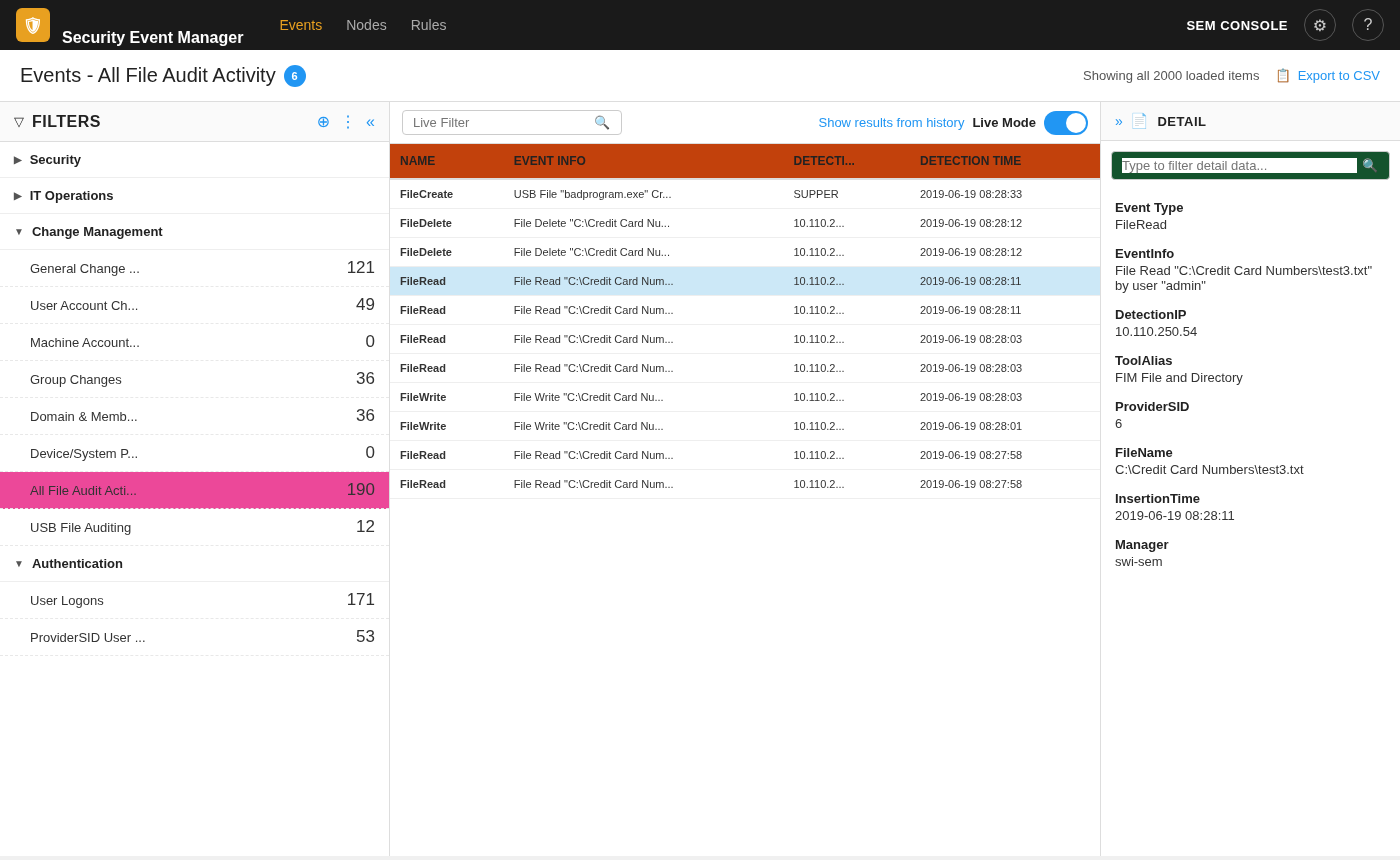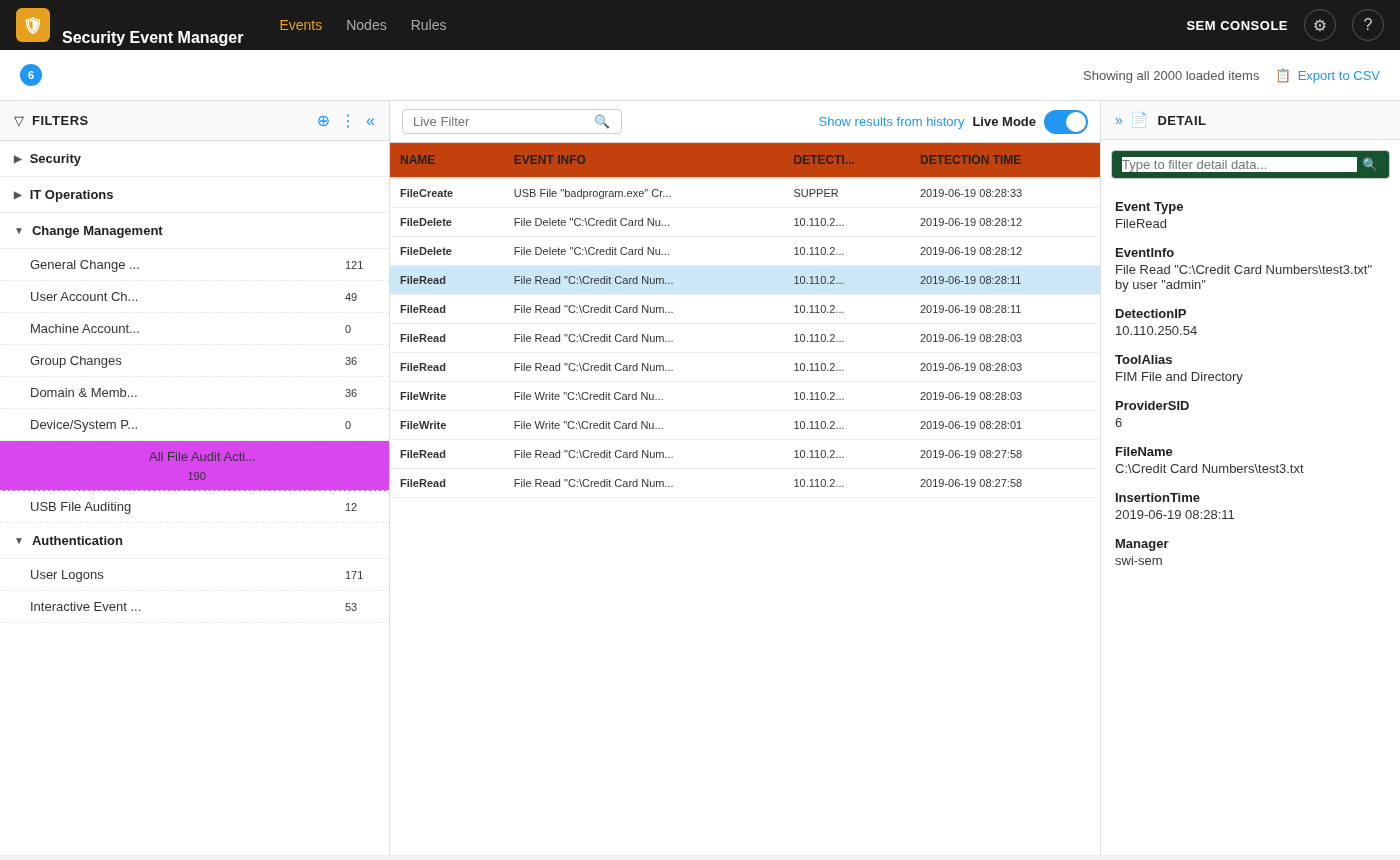--- a/index.html
+++ b/index.html
@@ -79,21 +79,21 @@
       overflow: hidden;
     }
     .sidebar-header {
       display: flex;
       align-items: center;
       padding: 10px 14px;
       border-bottom: 1px solid #ddd;
       gap: 8px;
       background: #fafafa;
     }
-    .sidebar-header-title { font-weight: 600; font-size: 13px; text-transform: uppercase; letter-spacing: 0.5px; flex: 1; }
+    .sidebar-header-title { font-weight: 600; font-size: 16px; text-transform: uppercase; letter-spacing: 0.5px; flex: 1; }
     .sidebar-icons { display: flex; gap: 10px; align-items: center; color: #2196f3; }
     .sidebar-icon { cursor: pointer; font-size: 16px; }
     .sidebar-body { overflow-y: auto; flex: 1; }
 
     .sidebar-section { }
     .sidebar-section-header {
       display: flex;
       align-items: center;
       padding: 10px 14px;
       cursor: pointer;
@@ -104,23 +104,23 @@
     }
     .chevron { font-size: 10px; color: #555; }
     .sidebar-item {
       display: flex;
       align-items: center;
       padding: 8px 14px 8px 30px;
       cursor: pointer;
       border-bottom: 1px dashed #e8e8e8;
       gap: 6px;
     }
-    .sidebar-item.active { background: #d946ef; flex-direction: column; }
+    .sidebar-item.active { background: #ec4899; }
     .sidebar-item-label { flex: 1; color: #333; font-size: 13px; }
-    .sidebar-item-count { color: #333; font-size: 11px; min-width: 30px; text-align: left; }
+    .sidebar-item-count { color: #333; font-size: 17px; min-width: 30px; text-align: right; }
 
     
     .center-panel {
       flex: 1;
       display: flex;
       flex-direction: column;
       overflow: hidden;
       background: #f5f5f5;
     }
     .center-toolbar {
@@ -246,20 +246,21 @@
   </div>
   <div class="topnav-right">
     <span class="sem-console">SEM CONSOLE</span>
     <div class="icon-circle">⚙</div>
     <div class="icon-circle">?</div>
   </div>
 </nav>
 
 <div class="page-header">
   <div class="page-title-wrap">
+    <span class="page-title">Events - All File Audit Activity</span>
     <div class="badge-blue">6</div>
   </div>
   <div class="page-header-right">
     <span>Showing all 2000 loaded items</span>
     <div class="export-btn">
       <span>📋</span>
       <span>Export to CSV</span>
     </div>
   </div>
 </div>
@@ -334,21 +335,21 @@
       <div class="sidebar-section">
         <div class="sidebar-section-header">
           <span class="chevron">▼</span>
           <span>Authentication</span>
         </div>
         <div class="sidebar-item">
           <span class="sidebar-item-label">User Logons</span>
           <span class="sidebar-item-count">171</span>
         </div>
         <div class="sidebar-item">
-          <span class="sidebar-item-label">Interactive Event ...</span>
+          <span class="sidebar-item-label">ProviderSID User ...</span>
           <span class="sidebar-item-count">53</span>
         </div>
       </div>
 
     </div>
   </div>
 
   <div class="center-panel">
     <div class="center-toolbar">
       <div class="live-filter-wrap">

